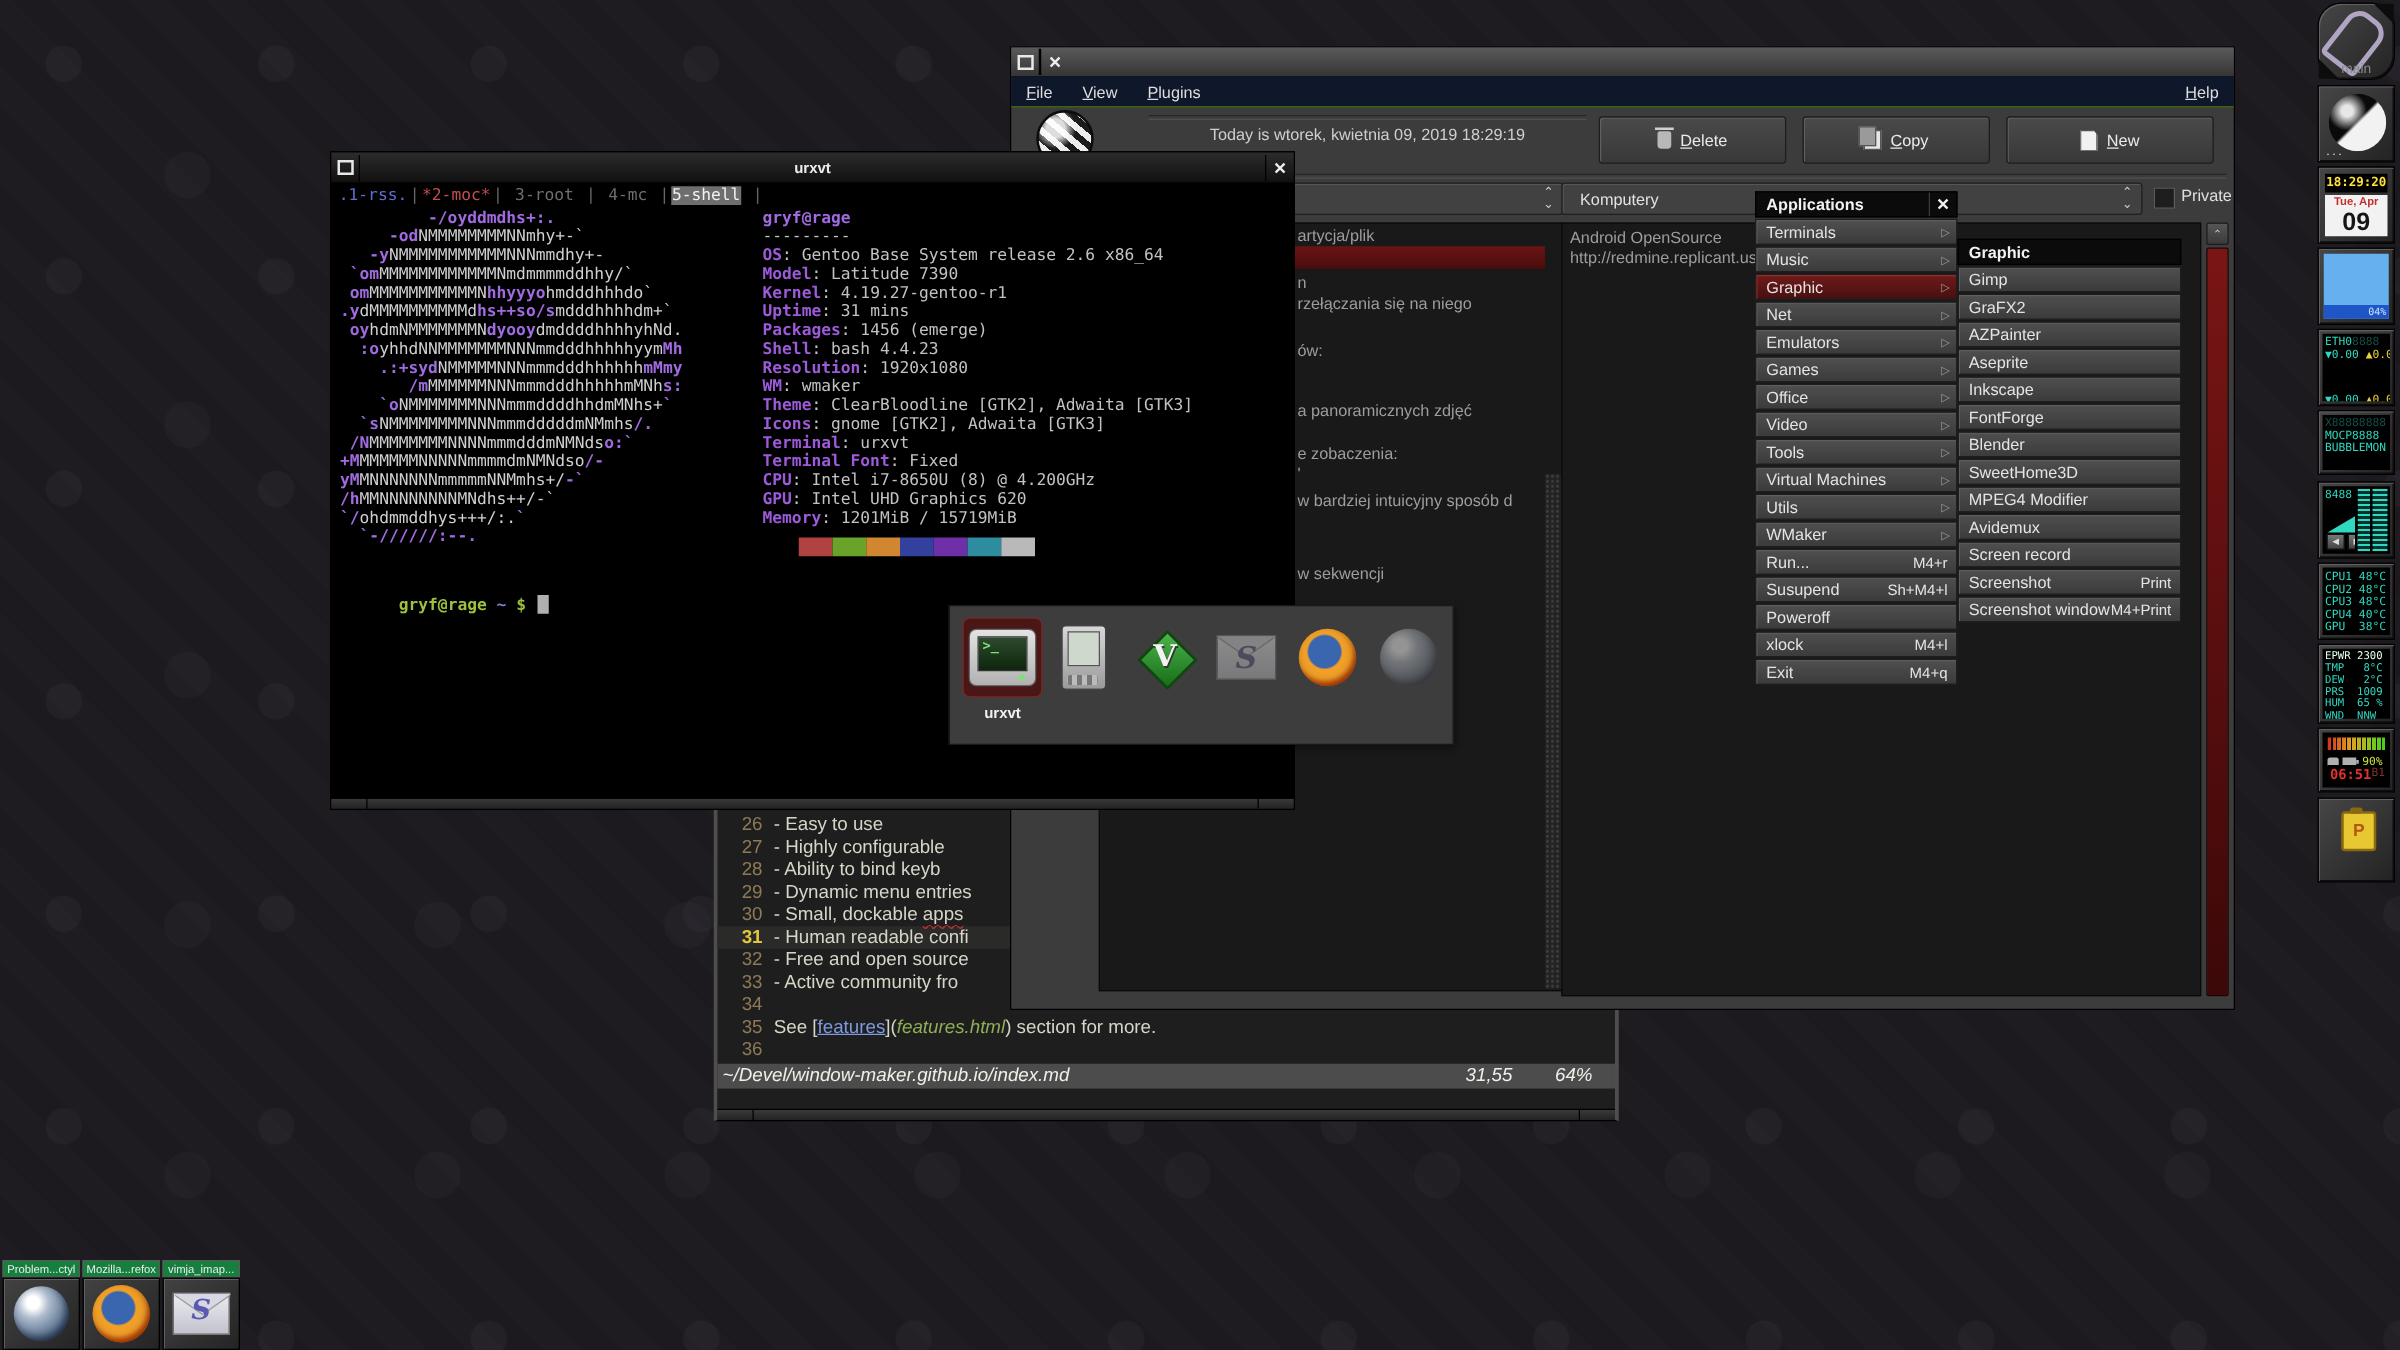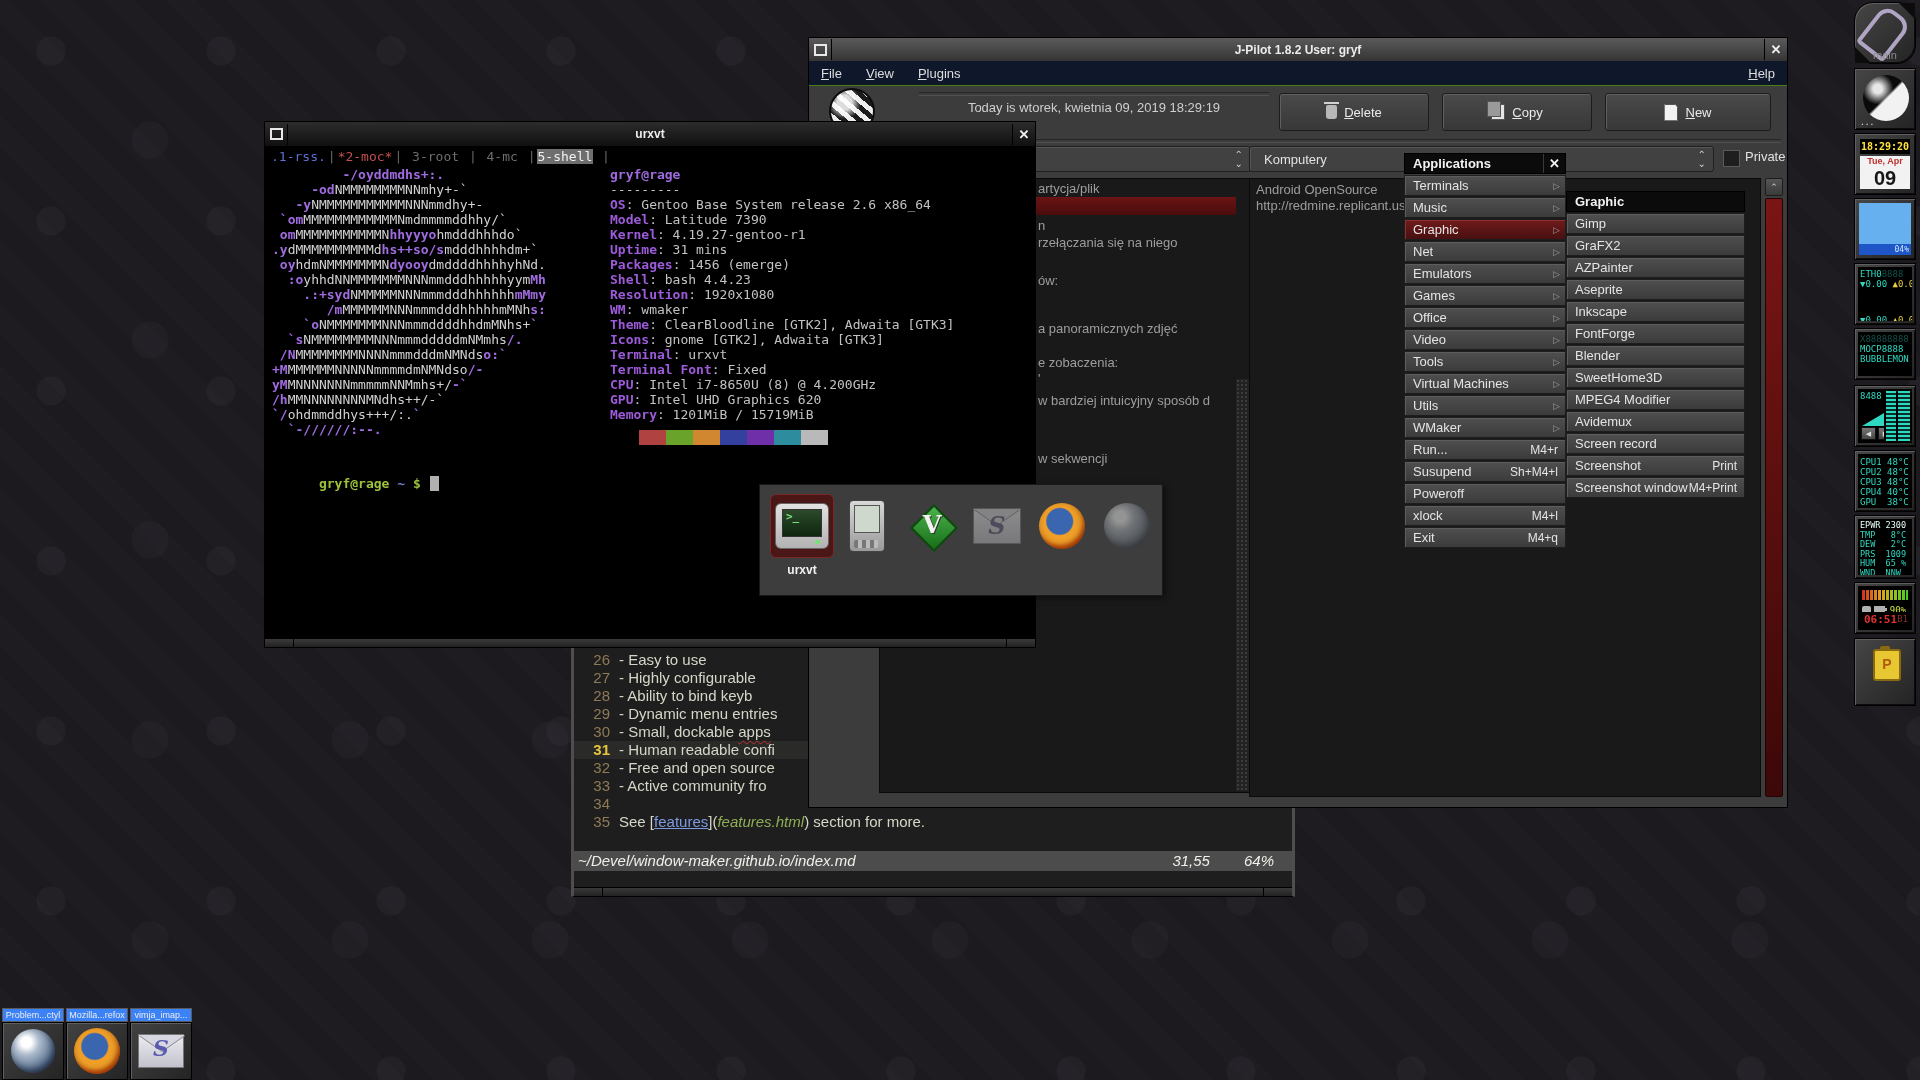--- a/index.html
+++ b/index.html
@@ -202,21 +202,21 @@
             background:#000;padding:1px 2px;}
   .batt-time{position:absolute;left:4px;bottom:4px;right:4px;height:14px;background:#000;display:flex;align-items:center;}
   .batt-time .t{color:#e03030;font-family:"DejaVu Sans Mono",monospace;font-weight:bold;font-size:11px;padding-left:2px;}
   .batt-time .b{color:#803030;font-family:"DejaVu Sans Mono",monospace;font-size:9px;margin-left:auto;padding-right:2px;}
   .postit{position:absolute;left:18px;top:10px;width:24px;height:28px;background:#e8c832;border:2px solid #8a6a10;
           border-radius:3px;color:#b05a10;font-weight:bold;font-size:14px;text-align:center;line-height:26px;}
   .postit::before{content:"";position:absolute;left:5px;top:-5px;width:10px;height:5px;background:#8a6a10;border-radius:2px;}
 
   
   .mini{position:absolute;z-index:60;}
-  .mini .mlabel{position:absolute;left:0;top:0;width:62px;height:14px;background:#3b82f6;border:1px solid #5a5a5a;
+  .mini .mlabel{position:absolute;left:0;top:0;width:62px;height:14px;background:#15803d;border:1px solid #5a5a5a;
                 color:#ececec;font-size:9px;line-height:13px;text-align:center;white-space:nowrap;overflow:hidden;box-sizing:border-box;}
   .mini .mtile{position:absolute;left:0;top:14px;width:62px;height:58px;background:linear-gradient(135deg,#424242,#242424);
                border:1px solid #000;box-shadow:inset 1px 1px 0 #5f5f5f;display:flex;align-items:center;justify-content:center;box-sizing:border-box;}
 </style>
 </head>
 <body>
 
 <div class="win" id="vim">
   <div id="vim-lines">
       <div class="vim-line">
@@ -252,36 +252,39 @@
         <span class="tx">- Active community fro</span>
       </div>
       <div class="vim-line">
         <span class="ln">34</span>
         <span class="tx"></span>
       </div>
       <div class="vim-line">
         <span class="ln">35</span>
         <span class="tx"><span>See [</span><span class="vlink">features</span><span>](</span><span class="vcode">features.html</span><span>) section for more.</span></span>
       </div>
+      <div class="vim-line">
+        <span class="ln">36</span>
+        <span class="tx"></span>
+      </div>
     </div>
   <div class="vim-status">
     <span class="vs-file">~/Devel/window-maker.github.io/index.md</span>
     <span class="vs-pos">31,55</span>
     <span class="vs-pct">64%</span>
   </div>
   <div class="vim-cmd"></div>
   <div class="resizebar"></div>
 </div>
 
 <div class="win" id="jpilot">
   <div class="titlebar">
     <div class="tb-btn">
         <div class="sq"></div>
       </div>
-    <div class="tb-title">J-Pilot 1.8.2 User: gryf</div>
     <div class="tb-btn right">
         <span class="xg">✕</span>
       </div>
   </div>
   <div class="menubar">
     <div class="mitem">
         <span><u>F</u><span>ile</span></span>
       </div>
     <div class="mitem">
         <span><u>V</u>iew</span>

